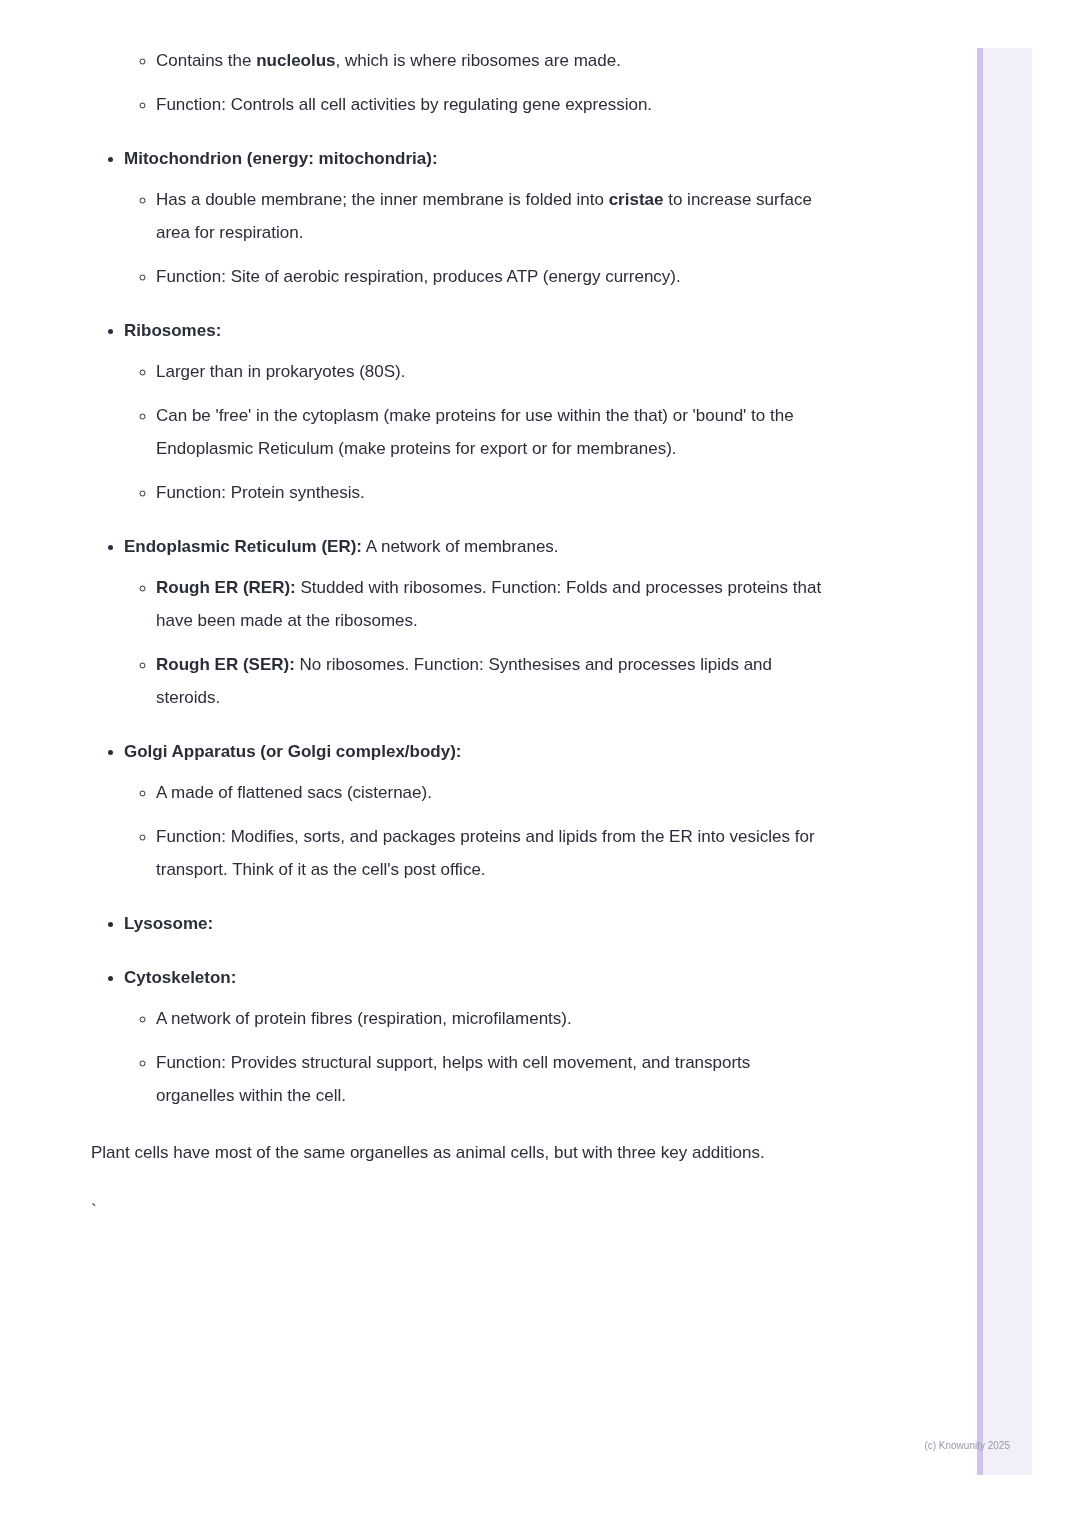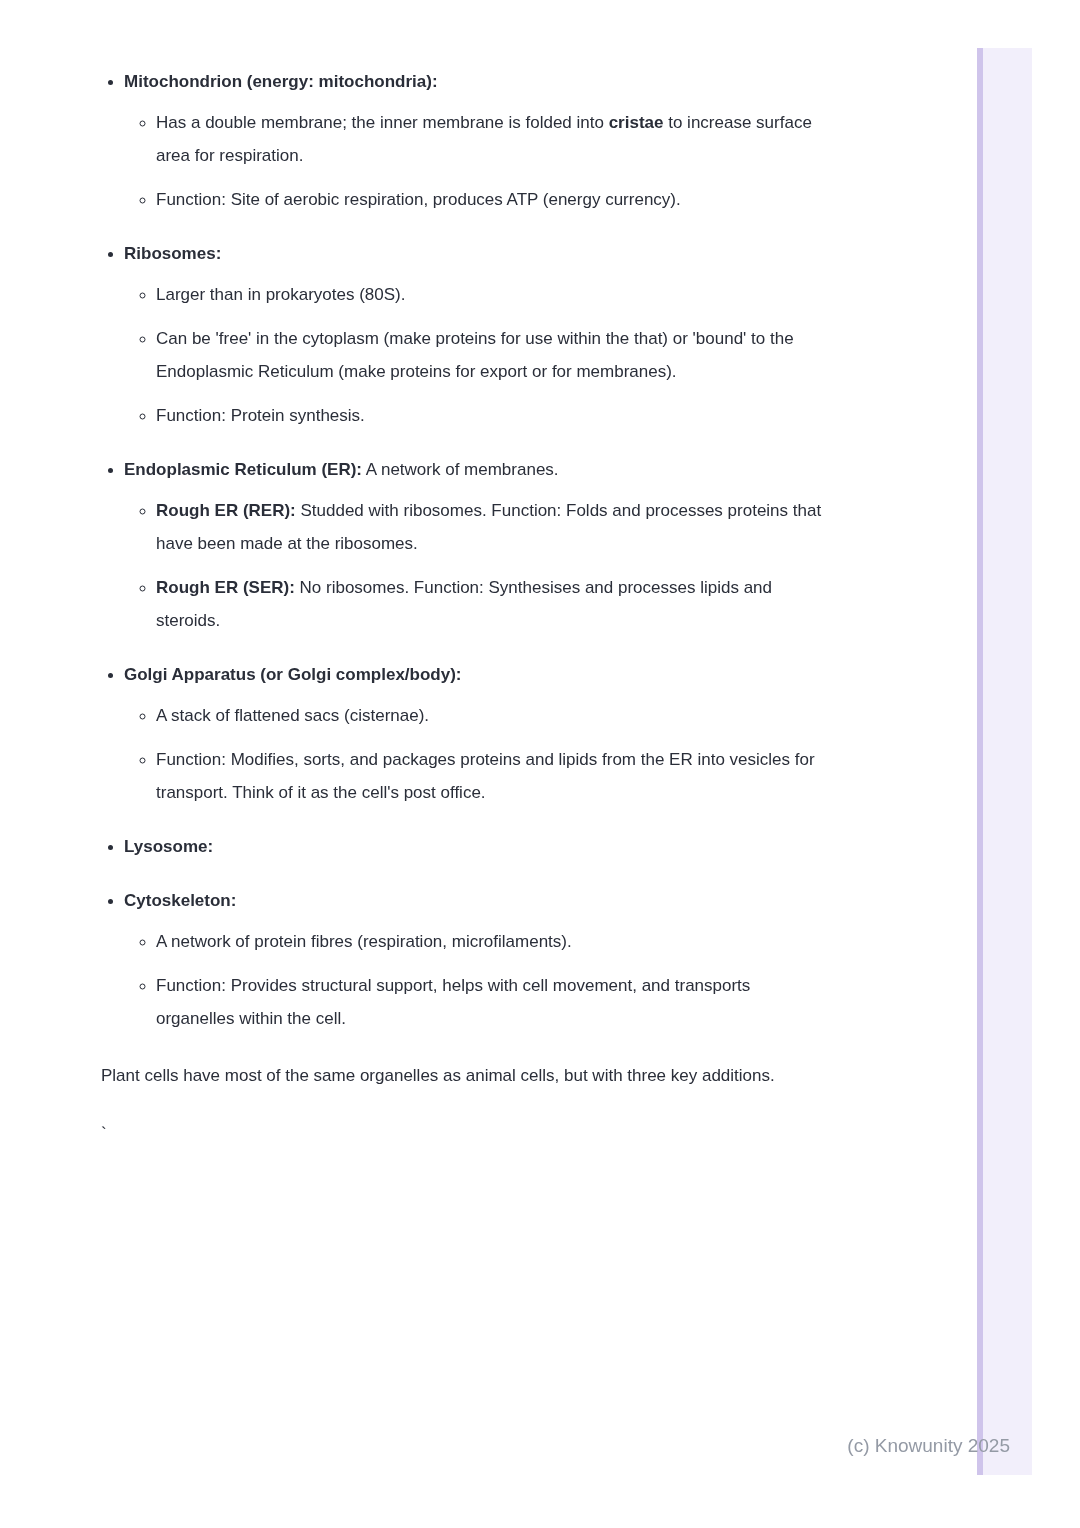--- a/index.html
+++ b/index.html
@@ -21,43 +21,47 @@
   .b{font-weight:700;}
   ul{margin:0;padding:0;list-style-position:outside;}
   .top-list{list-style-type:disc;padding-left:33px;margin-top:21px;}
   .sub-list{list-style-type:circle;padding-left:32px;}
   .orphan{list-style-type:circle;padding-left:65px;margin-top:0;}
   li{margin:0;}
   li::marker{color:#2a2e39;font-size:15px;}
   .sub-item + .sub-item{margin-top:11px;}
   .top-item > .sub-list{margin-top:8px;}
   .heading{margin:25px 0 0;font-size:18px;font-weight:700;line-height:33px;}
-  .para{margin:23px 10px 0;line-height:35px;}
+  .para{margin:23px 0 0;line-height:35px;}
   .scroll-strip{
     position:absolute;
     left:977px;top:48px;
     width:49px;height:1427px;
     background:#f2effb;
     border-left:6px solid #cfc4eb;
     z-index:1;
   }
   .footer{
     position:absolute;
     top:1437px;right:70px;
-    font-size:19px;
+    font-size:10px;
     line-height:18px;
     color:#949aa5;
     z-index:2;
     white-space:nowrap;
   }
 </style>
 </head>
 <body>
 
 <div class="doc">
+    <ul class="sub-list orphan">
+      <li class="sub-item"><span>Contains the </span><span class="b">nucleolus</span><span>, which is where ribosomes are made.</span></li>
+      <li class="sub-item"><span>Function: Controls all cell activities by regulating gene expression.</span></li>
+    </ul>
     <ul class="top-list">
       <li class="top-item"><span><span class="b">Mitochondrion (energy: mitochondria):</span></span><ul class="sub-list">
           <li class="sub-item"><span>Has a double membrane; the inner membrane is folded into </span><span class="b">cristae</span><span> to increase surface area for respiration.</span></li>
           <li class="sub-item"><span>Function: Site of aerobic respiration, produces ATP (energy currency).</span></li>
         </ul></li>
     </ul>
     <ul class="top-list">
       <li class="top-item"><span><span class="b">Ribosomes:</span></span><ul class="sub-list">
           <li class="sub-item"><span>Larger than in prokaryotes (80S).</span></li>
           <li class="sub-item"><span>Can be 'free' in the cytoplasm (make proteins for use within the that) or 'bound' to the Endoplasmic Reticulum (make proteins for export or for membranes).</span></li>
@@ -65,21 +69,21 @@
         </ul></li>
     </ul>
     <ul class="top-list">
       <li class="top-item"><span><span class="b">Endoplasmic Reticulum (ER):</span><span> A network of membranes.</span></span><ul class="sub-list">
           <li class="sub-item"><span class="b">Rough ER (RER):</span><span> Studded with ribosomes. Function: Folds and processes proteins that have been made at the ribosomes.</span></li>
           <li class="sub-item"><span class="b">Rough ER (SER):</span><span> No ribosomes. Function: Synthesises and processes lipids and steroids.</span></li>
         </ul></li>
     </ul>
     <ul class="top-list">
       <li class="top-item"><span><span class="b">Golgi Apparatus (or Golgi complex/body):</span></span><ul class="sub-list">
-          <li class="sub-item"><span>A stack of flattened sacs (cisternae).</span></li>
+          <li class="sub-item"><span>A made of flattened sacs (cisternae).</span></li>
           <li class="sub-item"><span>Function: Modifies, sorts, and packages proteins and lipids from the ER into vesicles for transport. Think of it as the cell's post office.</span></li>
         </ul></li>
     </ul>
     <ul class="top-list">
       <li class="top-item"><span><span class="b">Lysosome:</span></span></li>
     </ul>
     <ul class="top-list">
       <li class="top-item"><span><span class="b">Cytoskeleton:</span></span><ul class="sub-list">
           <li class="sub-item"><span>A network of protein fibres (respiration, microfilaments).</span></li>
           <li class="sub-item"><span>Function: Provides structural support, helps with cell movement, and transports organelles within the cell.</span></li>

